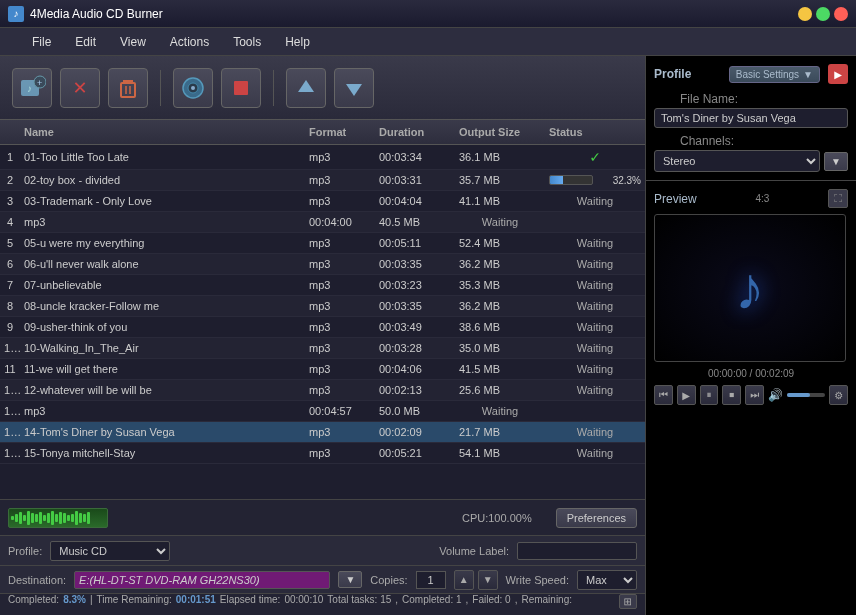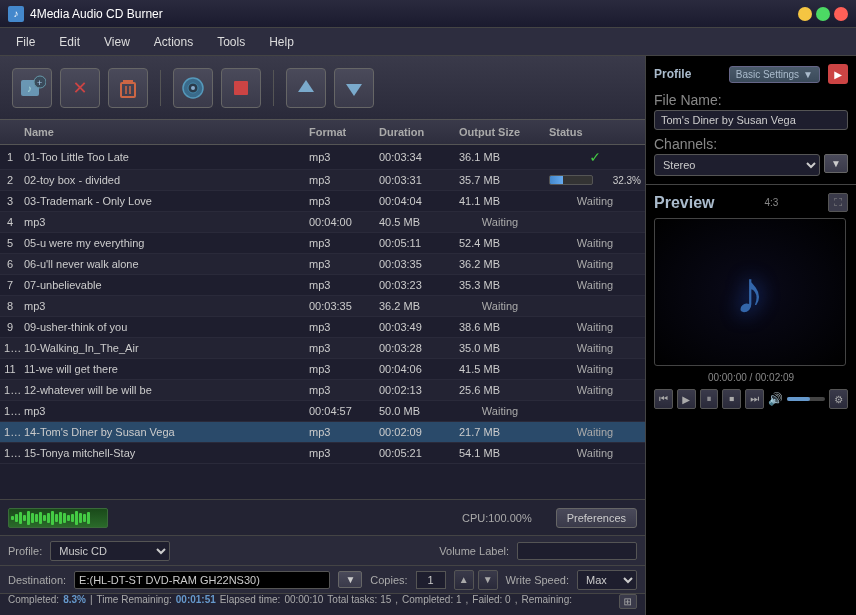--- a/index.html
+++ b/index.html
@@ -39,21 +39,21 @@
       width: 14px; height: 14px; border-radius: 50%; cursor: pointer;
     }
     .win-btn.minimize { background: #f5c542; }
     .win-btn.maximize { background: #4cd964; }
     .win-btn.close { background: #ff5f57; }
     .menu-bar {
       background: #2d2d3f;
       height: 28px;
       display: flex;
       align-items: center;
-      padding: 0 4px;
+      padding: 0 20px;
       border-bottom: 1px solid #444;
     }
     .menu-item {
       padding: 4px 12px;
       color: #ddd;
       cursor: pointer;
       font-size: 12px;
       border-radius: 3px;
     }
     .main-container {
@@ -262,26 +262,27 @@
       display: flex;
       align-items: center;
       padding: 0 8px;
       border-top: 1px solid #444;
       gap: 8px;
       font-size: 11px;
       color: #aaa;
     }
     .dest-input {
       flex: 1;
-      background: #000000;
+      background: #701a75;
       border: 1px solid #555;
       color: #ccc;
       padding: 2px 4px;
       border-radius: 2px;
       font-size: 11px;
+      font-style: italic;
     }
     .status-bar {
       background: #232333;
       height: 22px;
       display: flex;
       align-items: flex-start;
       padding: 0 8px;
       border-top: 1px solid #444;
       font-size: 10px;
       color: #aaa;
@@ -329,35 +330,36 @@
       background: #cc4444;
       border-radius: 3px;
       display: flex; align-items: center; justify-content: center;
       color: white;
       font-size: 10px;
       cursor: pointer;
       margin-left: 4px;
     }
     .field-label {
       color: #888;
-      font-size: 14px;
+      font-size: 12px;
       margin-bottom: 2px;
       margin-top: 6px;
+      margin-left: 26px;
     }
     .field-value {
       background: #1e1e2e;
       border: 1px solid #555;
       color: #ccc;
       padding: 3px 6px;
       border-radius: 3px;
       font-size: 11px;
       width: 100%;
     }
     .channels-row {
-      display: flex; align-items: flex-start; gap: 4px;
+      display: flex; align-items: center; gap: 4px;
     }
     .channels-select {
       flex: 1;
       background: #1e1e2e;
       border: 1px solid #555;
       color: #ccc;
       padding: 3px 4px;
       border-radius: 3px;
       font-size: 11px;
     }
@@ -375,22 +377,22 @@
       flex: 1;
     }
     .preview-header {
       display: flex;
       align-items: center;
       justify-content: space-between;
       margin-bottom: 6px;
     }
     .preview-title {
       color: #aabbcc;
-      font-size: 16px;
-      font-weight: bold;
+      font-size: 12px;
+      font-weight: normal;
     }
     .preview-ratio {
       color: #888;
       font-size: 10px;
     }
     .preview-screen-btn {
       background: #3a3a4a;
       border: 1px solid #555;
       color: #888;
       padding: 2px 5px;
@@ -614,20 +616,21 @@
           <div class="file-row">
     <div class="cell row-num">7</div>
     <div class="cell">07-unbelievable</div>
     <div class="cell">mp3</div>
     <div class="cell">00:03:23</div>
     <div class="cell">35.3 MB</div>
     <div class="cell status">Waiting</div>
   </div>
           <div class="file-row alt">
     <div class="cell row-num">8</div>
+    <div class="cell">08-uncle kracker-Follow me</div>
     <div class="cell">mp3</div>
     <div class="cell">00:03:35</div>
     <div class="cell">36.2 MB</div>
     <div class="cell status">Waiting</div>
   </div>
           <div class="file-row">
     <div class="cell row-num">9</div>
     <div class="cell">09-usher-think of you</div>
     <div class="cell">mp3</div>
     <div class="cell">00:03:49</div>

